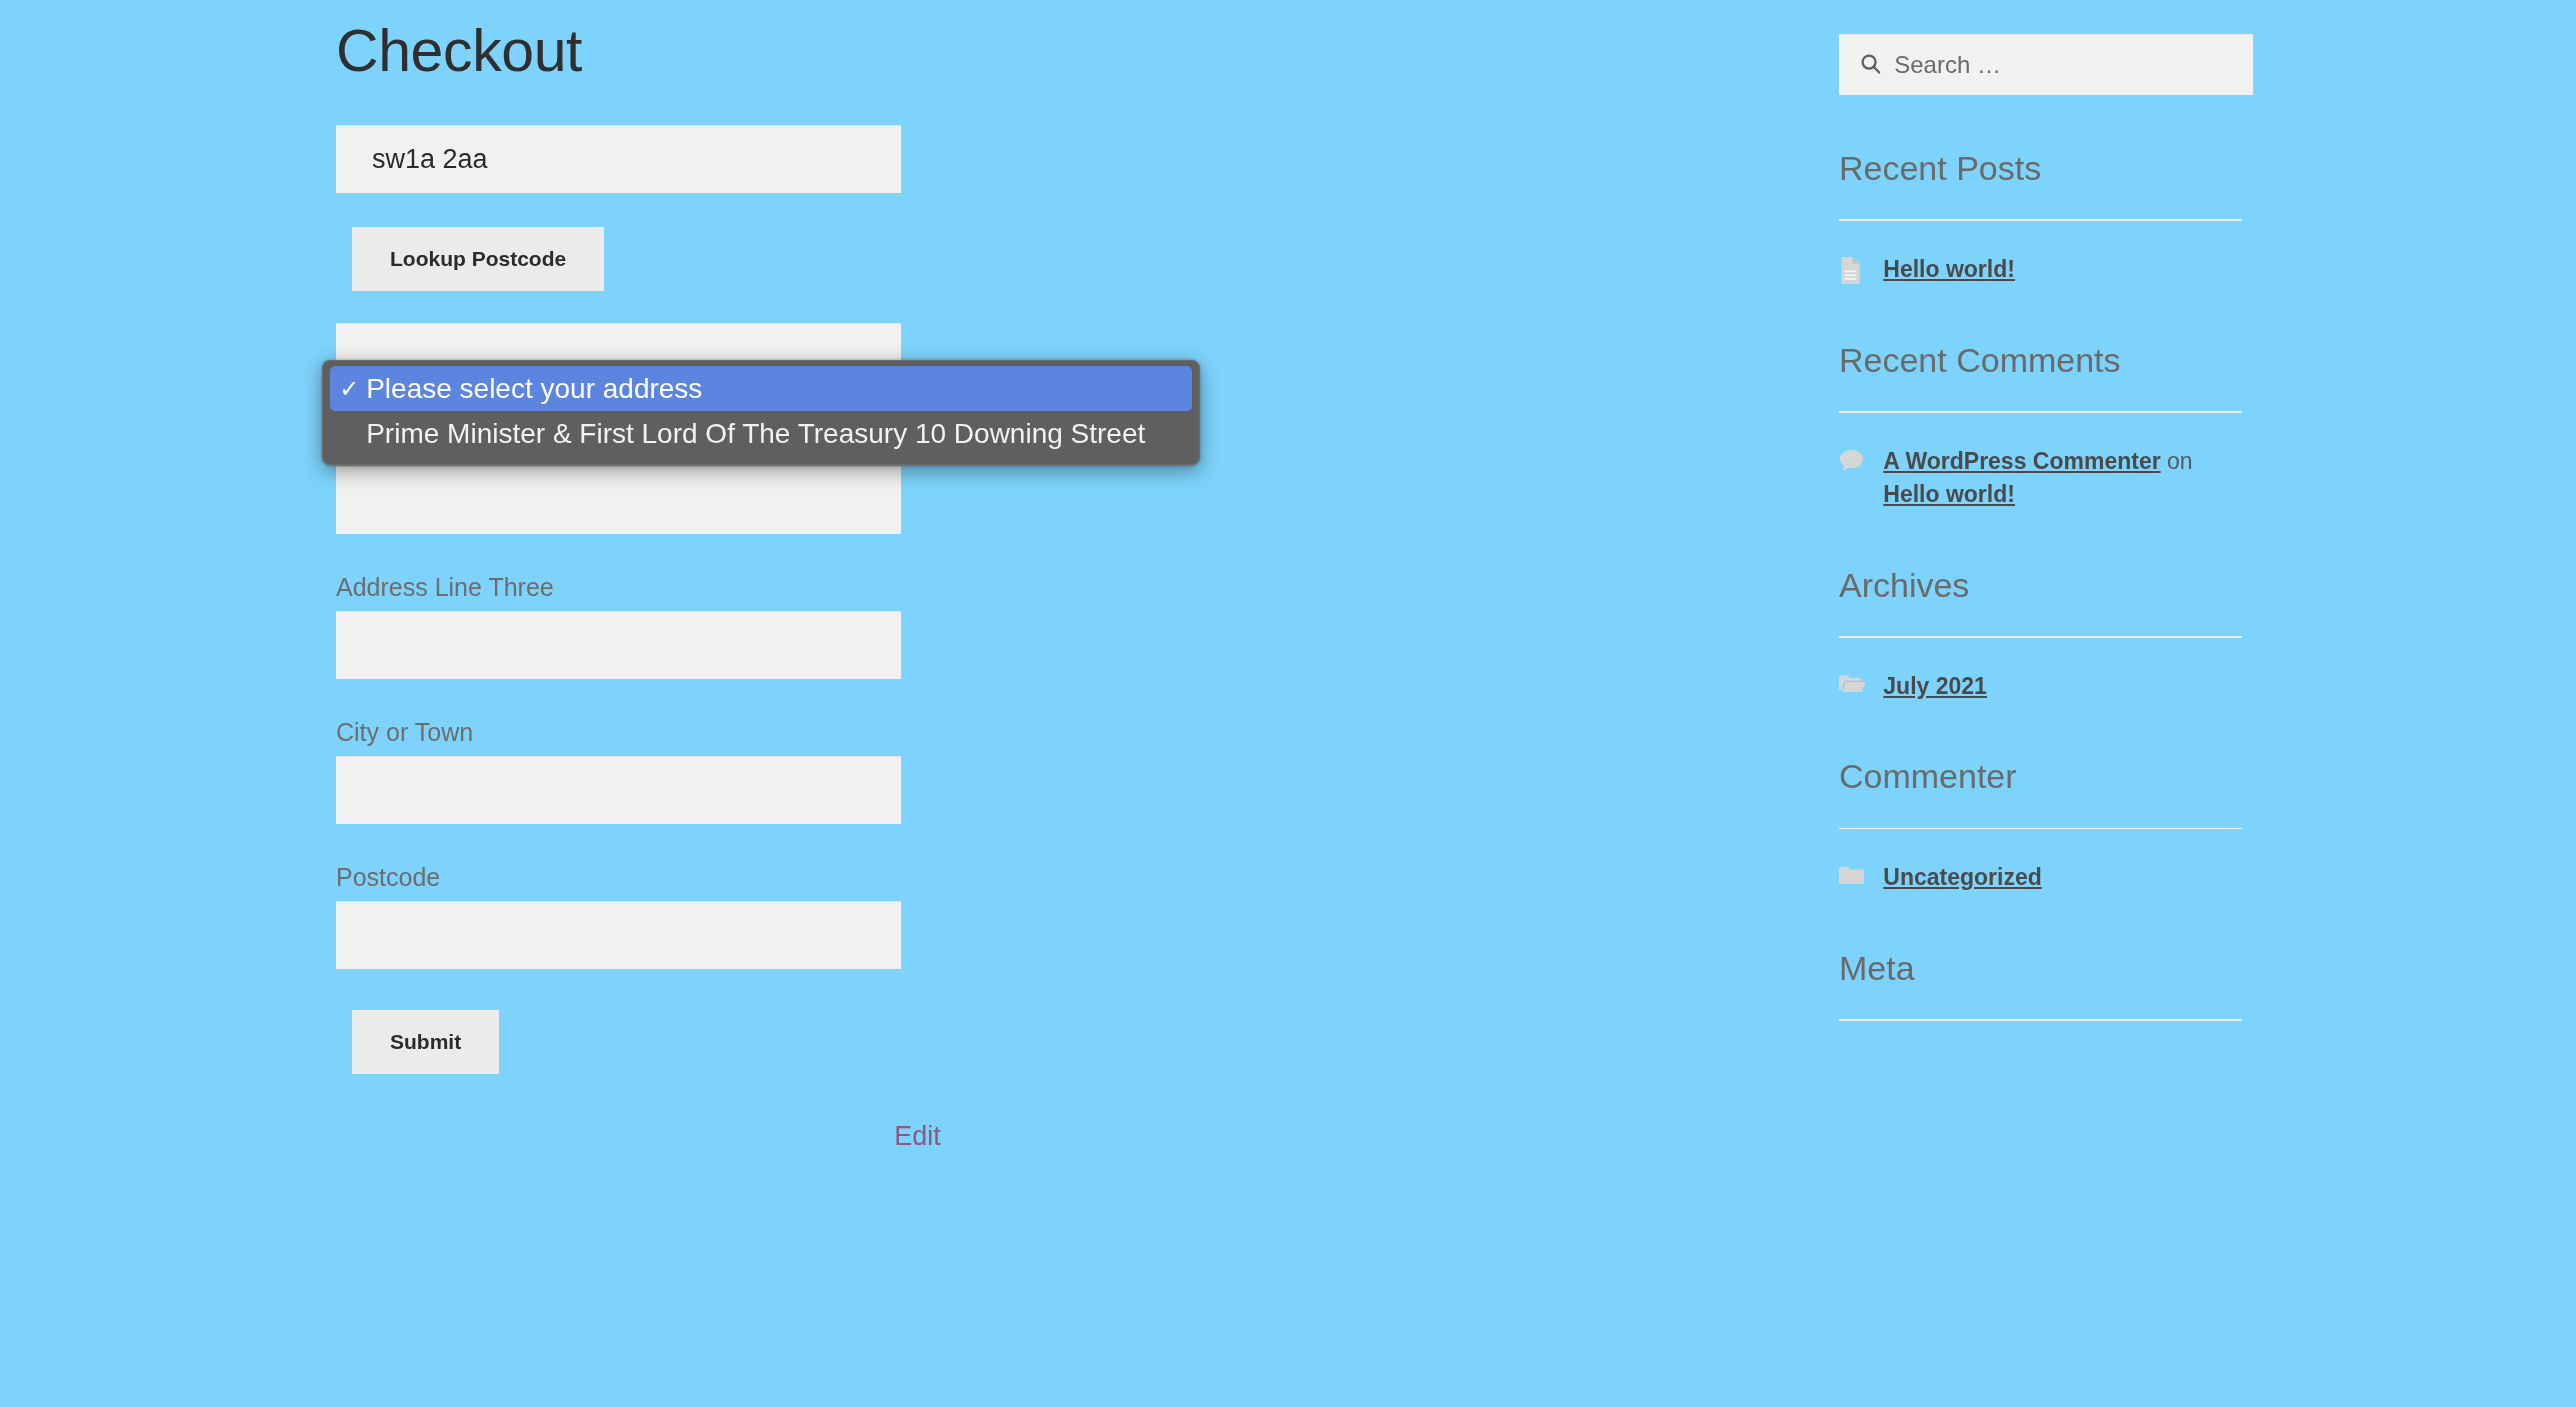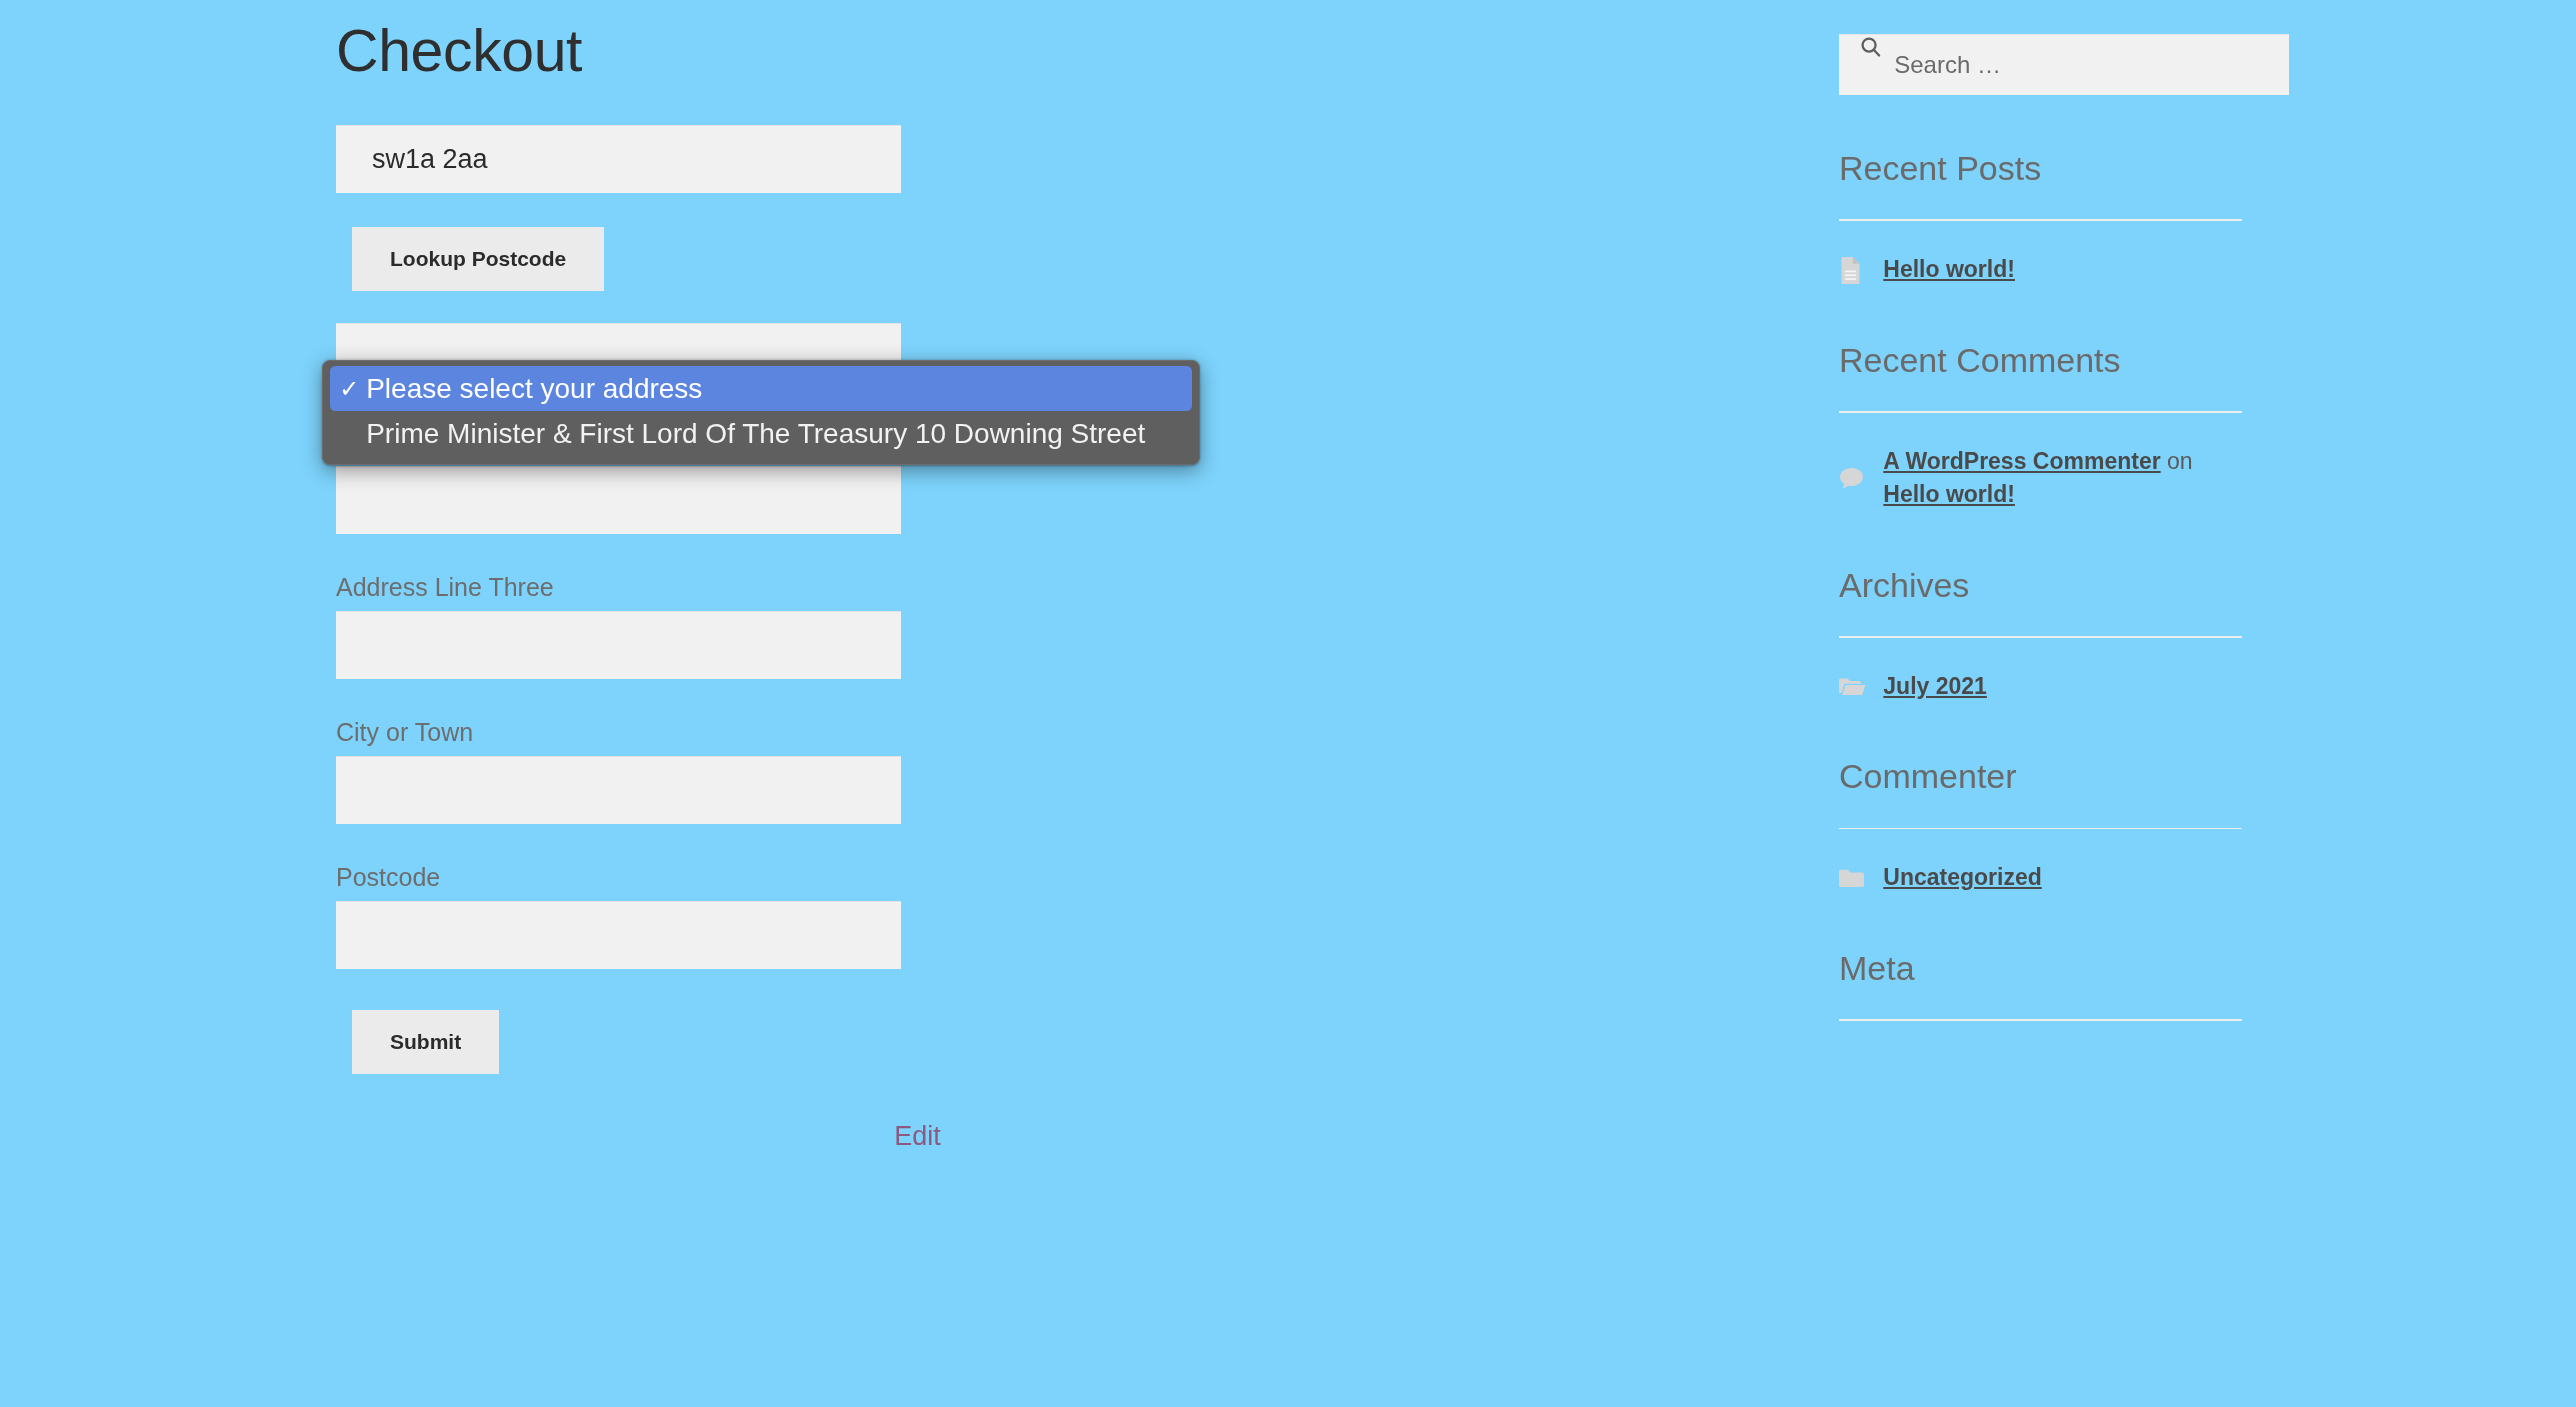--- a/index.html
+++ b/index.html
@@ -139,25 +139,26 @@
   .sidebar {
     position: absolute;
     left: 1839px;
     top: 0;
     width: 420px;
   }
 
   .search-wrap {
     position: relative;
     margin-top: 34px;
-    width: 450px;
+    width: 414px;
     height: 61px;
     background: #f1f1f1;
     border-top: 0.9px solid #e4e4e4;
     display: flex;
+    align-items: center;
   }
 
   .search-icon {
     margin-left: 19.7px;
     margin-right: 12.5px;
     flex: 0 0 auto;
     display: block;
   }
 
   .search-input {
@@ -184,21 +185,21 @@
     height: 1.8px;
     background: #ededed;
     margin-top: 32px;
     width: 403px;
   }
 
   .widget-list { list-style: none; margin-top: 30px; }
 
   .widget-list li {
     display: flex;
-    align-items: center;
+    align-items: flex-start;
     margin-bottom: 16px;
     margin-top: 32px;
   }
 
   .li-icon {
     flex: 0 0 30px;
     width: 30px;
     margin-right: 14.3px;
     padding-top: 3.6px;
     display: block;

